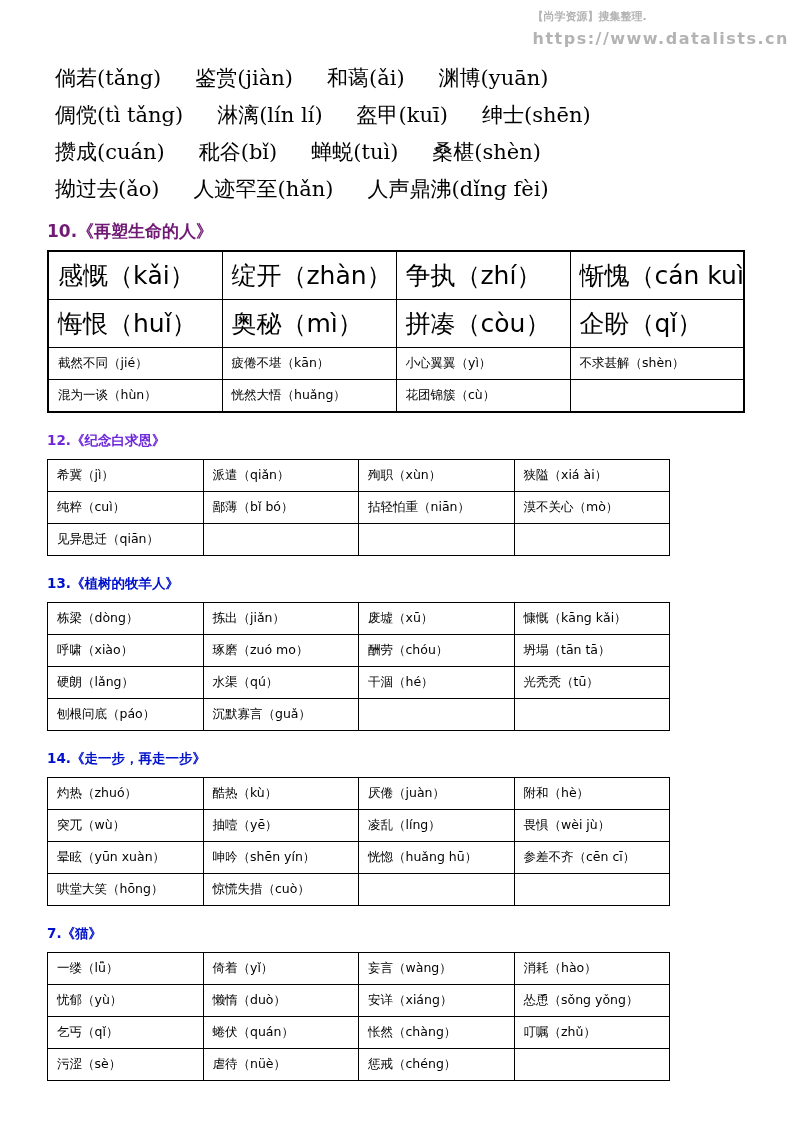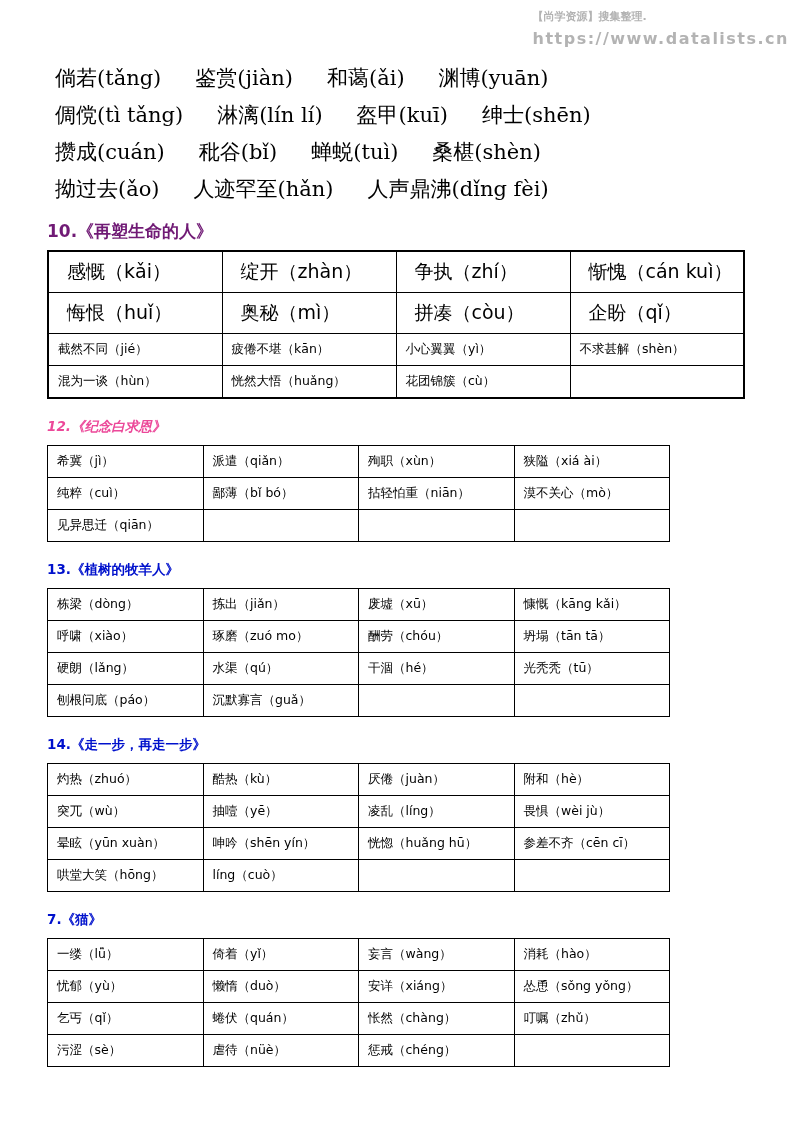--- a/index.html
+++ b/index.html
@@ -31,21 +31,21 @@
 
   table.vocab-table { border-collapse:collapse; table-layout:fixed; width:623px; }
   table.vocab-table.wide { width:698px; border:2px solid #000; }
   table.vocab-table td {
     border:1px solid #000;
     padding:7px 9px;
     font-size:12.5px;
     vertical-align:middle;
     overflow:hidden; white-space:nowrap;
   }
-  table.vocab-table tr.row-large td { font-size:19px; padding:7px 18px; font-weight:500; }
+  table.vocab-table tr.row-large td { font-size:25px; padding:7px 9px; font-weight:500; }
 </style>
 </head>
 <body>
 
 <div class="watermark">
   <div class="wm1">【尚学资源】搜集整理.</div>
   <div class="wm2">https://www.datalists.cn</div>
 </div>
 
 <div class="content">
@@ -97,21 +97,21 @@
             <td>不求甚解（shèn）</td>
           </tr>
           <tr class="row-small">
             <td>混为一谈（hùn）</td>
             <td>恍然大悟（huǎng）</td>
             <td>花团锦簇（cù）</td>
             <td></td>
           </tr>
         </tbody>
       </table>
-      <div class="section-title level2" style="color: #ec4899; font-style: italic;">12.《纪念白求恩》</div>
+      <div class="section-title level2" style="color: #6d28d9;">12.《纪念白求恩》</div>
       <table class="vocab-table">
         <tbody>
           <tr class="row-small">
             <td>希冀（jì）</td>
             <td>派遣（qiǎn）</td>
             <td>殉职（xùn）</td>
             <td>狭隘（xiá ài）</td>
           </tr>
           <tr class="row-small">
             <td>纯粹（cuì）</td>
@@ -172,21 +172,21 @@
             <td>畏惧（wèi jù）</td>
           </tr>
           <tr class="row-small">
             <td>晕眩（yūn xuàn）</td>
             <td>呻吟（shēn yín）</td>
             <td>恍惚（huǎng hū）</td>
             <td>参差不齐（cēn cī）</td>
           </tr>
           <tr class="row-small">
             <td>哄堂大笑（hōng）</td>
-            <td>líng（cuò）</td>
+            <td>惊慌失措（cuò）</td>
             <td></td>
             <td></td>
           </tr>
         </tbody>
       </table>
       <div class="section-title level2" style="color: rgb(0, 17, 204);">7.《猫》</div>
       <table class="vocab-table">
         <tbody>
           <tr class="row-small">
             <td>一缕（lǚ）</td>

